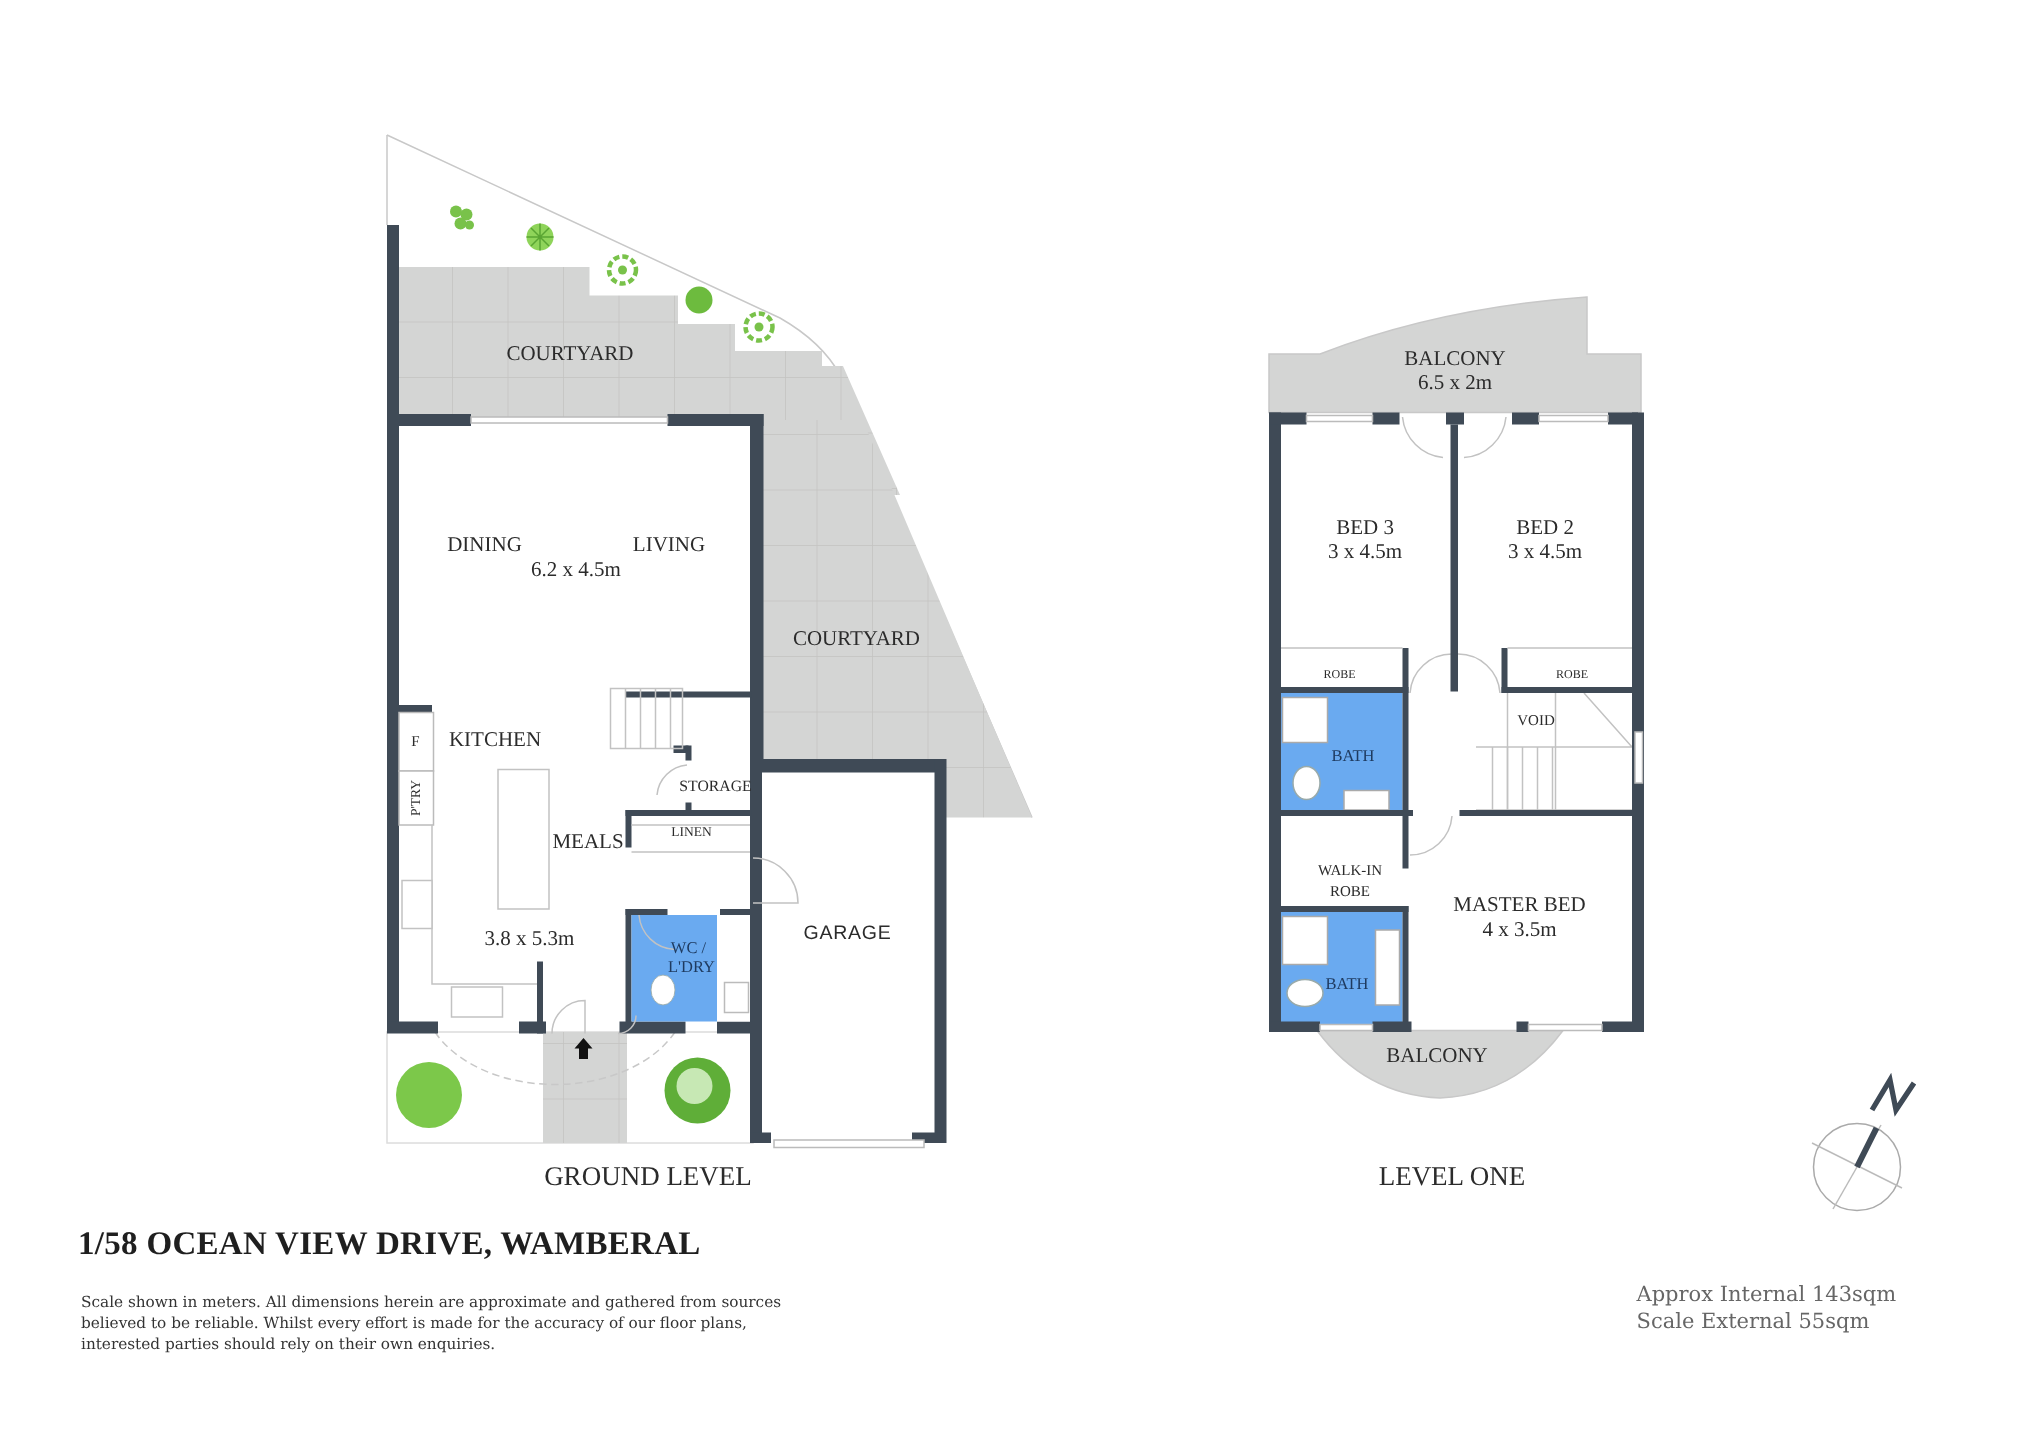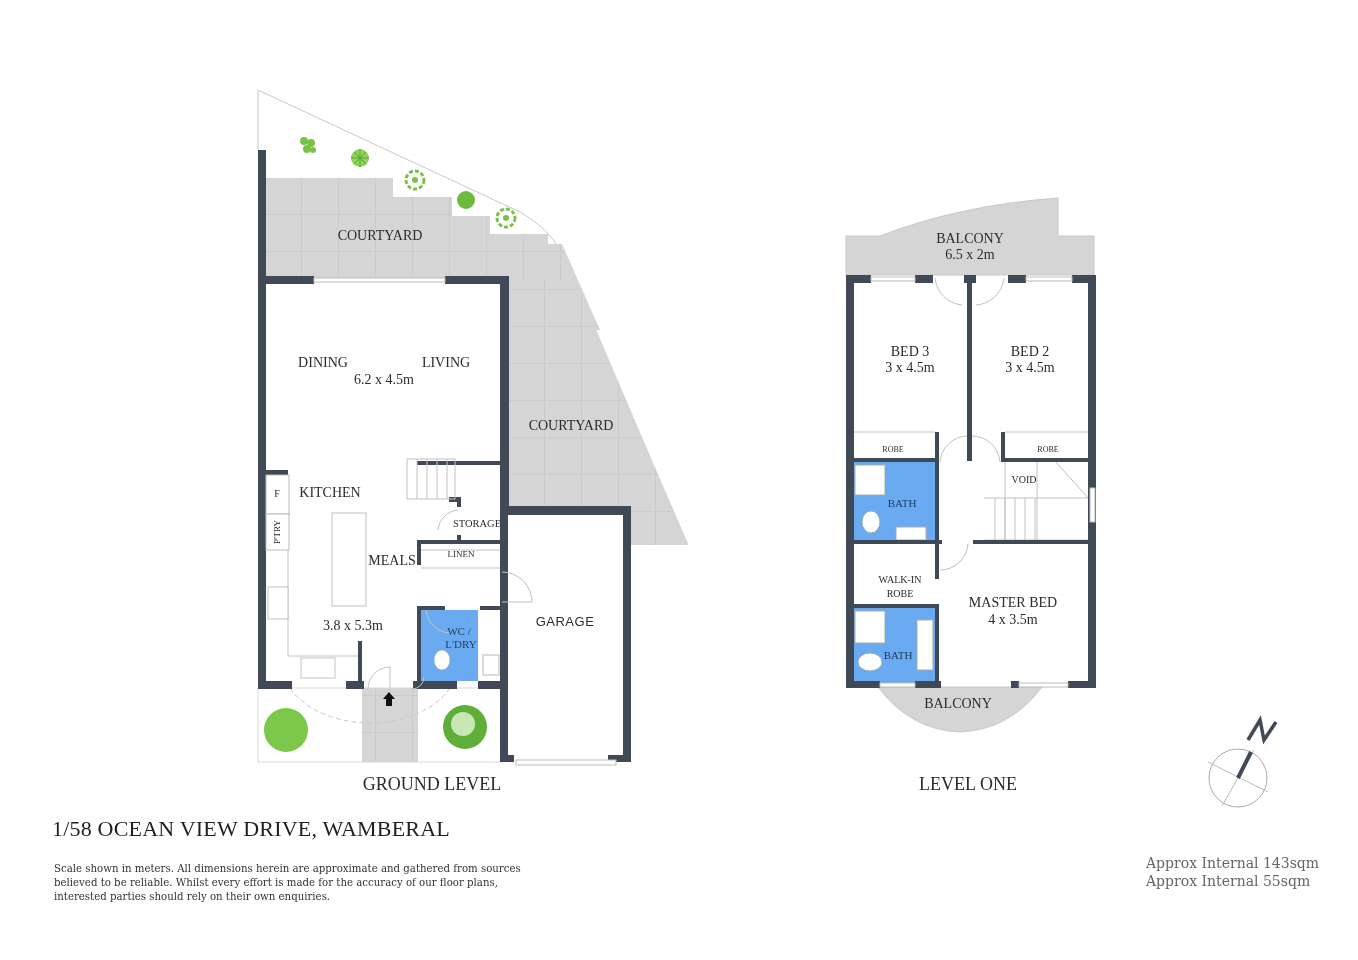--- a/index.html
+++ b/index.html
@@ -5,24 +5,24 @@
   html, body { margin:0; padding:0; background:#ffffff; }
   body { width:1358px; height:960px; position:relative; overflow:hidden;
          font-family:"DejaVu Serif", "Liberation Serif", serif; color:#2b2b2b; }
   svg#plan { position:absolute; left:0; top:0; width:1358px; height:960px; }
   .room-label { font-family:"Liberation Serif", "DejaVu Serif", serif; font-size:14px; fill:#2b2b2b; text-anchor:middle; }
   .room-label-sm { font-family:"Liberation Serif", "DejaVu Serif", serif; font-size:9px; fill:#2b2b2b; text-anchor:middle; }
   .room-label-sans { font-family:"Liberation Sans", "DejaVu Sans", sans-serif; font-size:13px; fill:#2b2b2b; text-anchor:middle; letter-spacing:0.5px; }
   .level-label { font-family:"Liberation Serif", "DejaVu Serif", serif; font-size:18px; fill:#2b2b2b; text-anchor:middle; }
   .bath-label { font-family:"Liberation Serif", "DejaVu Serif", serif; font-size:11px; fill:#1e3a5f; text-anchor:middle; }
   .title { position:absolute; left:52px; top:816px; font-family:"Liberation Serif", "DejaVu Serif", serif;
-           font-size:22px; color:#1f1f1f; margin:0; font-weight:normal; letter-spacing:0.2px; }
+           font-size:22px; color:#1f1f1f; margin:0; font-weight:bold; letter-spacing:0.2px; }
   .disclaimer { position:absolute; left:54px; top:862px; width:470px; font-family:"DejaVu Serif", "Liberation Serif", serif;
                 font-size:10.2px; line-height:14px; color:#333; margin:0; }
-  .area { position:absolute; left:1146px; top:854px; font-family:"DejaVu Serif", "Liberation Serif", serif;
+  .area { position:absolute; left:1091px; top:854px; font-family:"DejaVu Serif", "Liberation Serif", serif;
           font-size:14px; line-height:18px; color:#666; }
   .area div { white-space:nowrap; }
 </style>
 </head>
 <body>
 
 <svg id="plan" viewBox="0 0 1358 960" xmlns="http://www.w3.org/2000/svg">
   <defs>
     <pattern id="tiles" width="37" height="37" patternUnits="userSpaceOnUse" x="265" y="178">
       <rect width="37" height="37" fill="#d4d5d4"></rect>
@@ -234,14 +234,14 @@
     <line x1="1222" y1="806" x2="1254" y2="750" stroke="#bbb" stroke-width="1"></line>
     <line x1="1238" y1="778" x2="1251" y2="752" stroke="#3f4a56" stroke-width="4"></line>
     <path d="M1248 740 L1260 720 L1264 740 L1276 722" fill="none" stroke="#3f4a56" stroke-width="3.5" stroke-linejoin="miter"></path>
   </g>
 </svg>
 
 <h1 class="title">1/58 OCEAN VIEW DRIVE, WAMBERAL</h1>
 <p class="disclaimer">Scale shown in meters. All dimensions herein are approximate and gathered from sources believed to be  reliable. Whilst every effort is made for the accuracy of our floor plans, interested parties should rely on their own enquiries.</p>
 <div class="area">
   <div>Approx Internal 143sqm</div>
-  <div>Approx Internal 55sqm</div>
+  <div>Scale External 55sqm</div>
 </div>
 
 </body></html>

